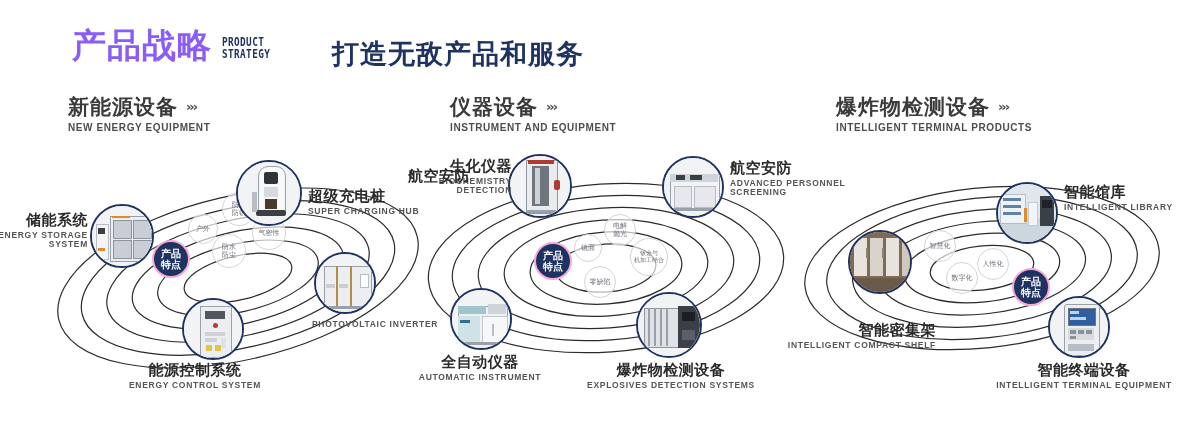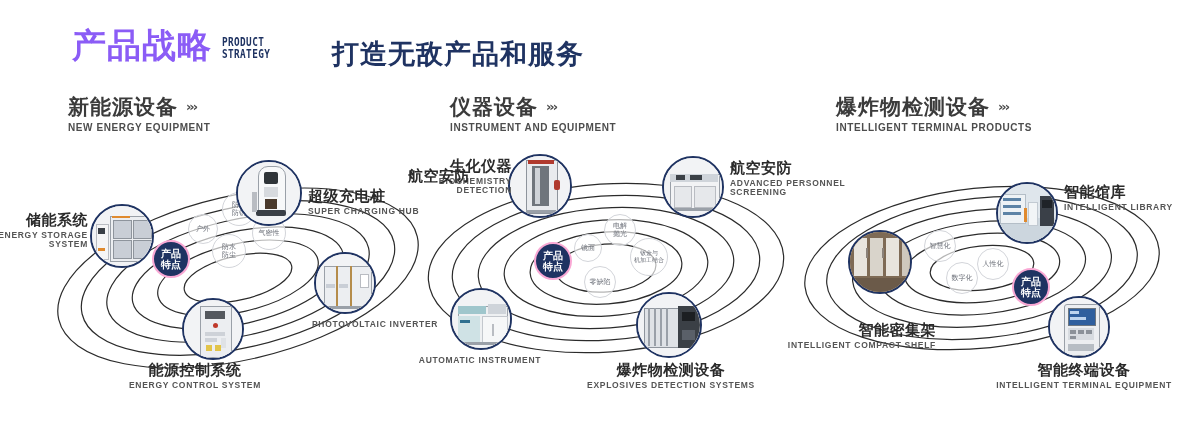--- a/index.html
+++ b/index.html
@@ -298,20 +298,21 @@
         <i style="left:6px;top:16px;width:28px;height:8px;background:#9fc6cc;"></i>
         <i style="left:36px;top:14px;width:18px;height:10px;background:#cfd4da;"></i>
         <i style="left:6px;top:26px;width:22px;height:26px;background:#cfe2e5;"></i>
         <i style="left:30px;top:26px;width:24px;height:26px;background:#f6f7f8;border:1px solid #c3c7cd;"></i>
         <i style="left:40px;top:34px;width:2px;height:12px;background:#b9bcc2;"></i>
         <i style="left:8px;top:30px;width:10px;height:3px;background:#2f6f8f;"></i>
         <i style="left:6px;top:52px;width:48px;height:3px;background:#9aa0a8;"></i>
       </div>
     </div>
     <div class="lbl center" style="left:-18px;top:204px;width:180px;">
+      <div class="cn">全自动仪器</div>
       <div class="en">AUTOMATIC INSTRUMENT</div>
     </div>
   </div>
 
   <div class="cluster" style="left:800px;top:150px;width:400px;height:250px;">
 
     <svg class="rings" width="400" height="250" viewBox="0 0 400 250">
       <g transform="translate(182,118) rotate(-6)" fill="none" stroke="#2b2b2b" stroke-width="1.2">
         <ellipse rx="52" ry="22"></ellipse>
         <ellipse rx="78" ry="34"></ellipse>

